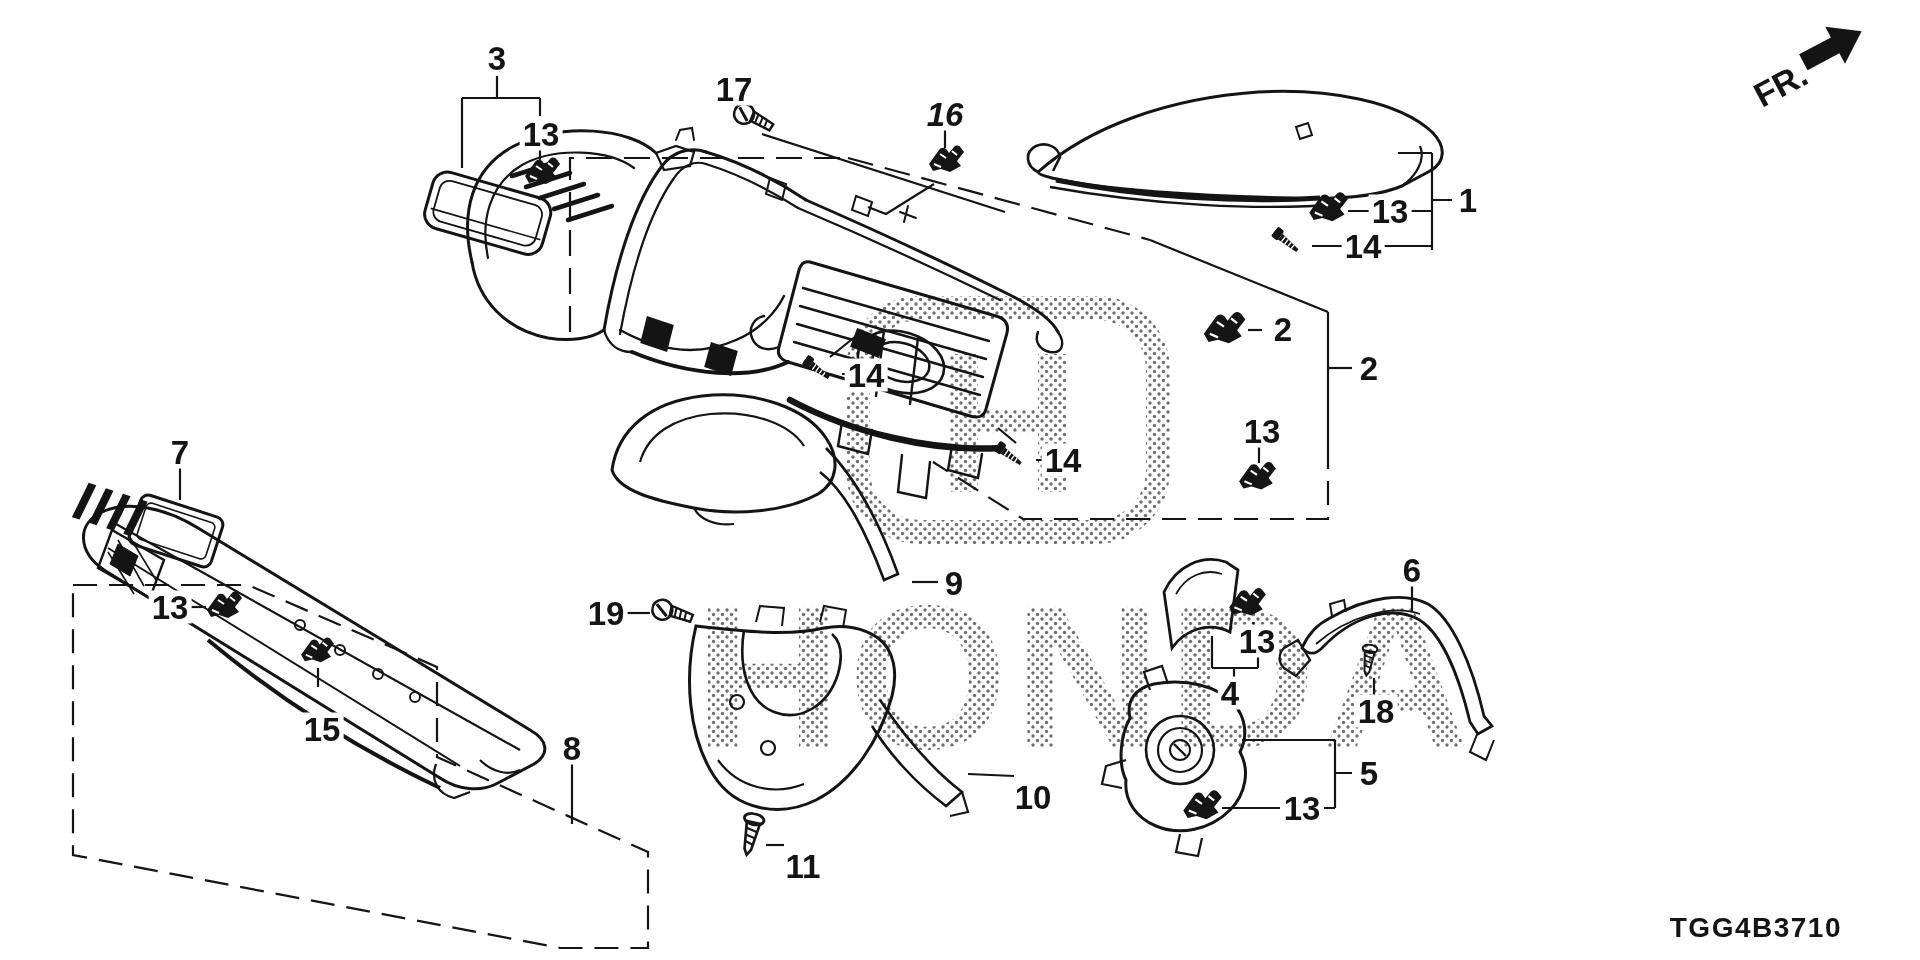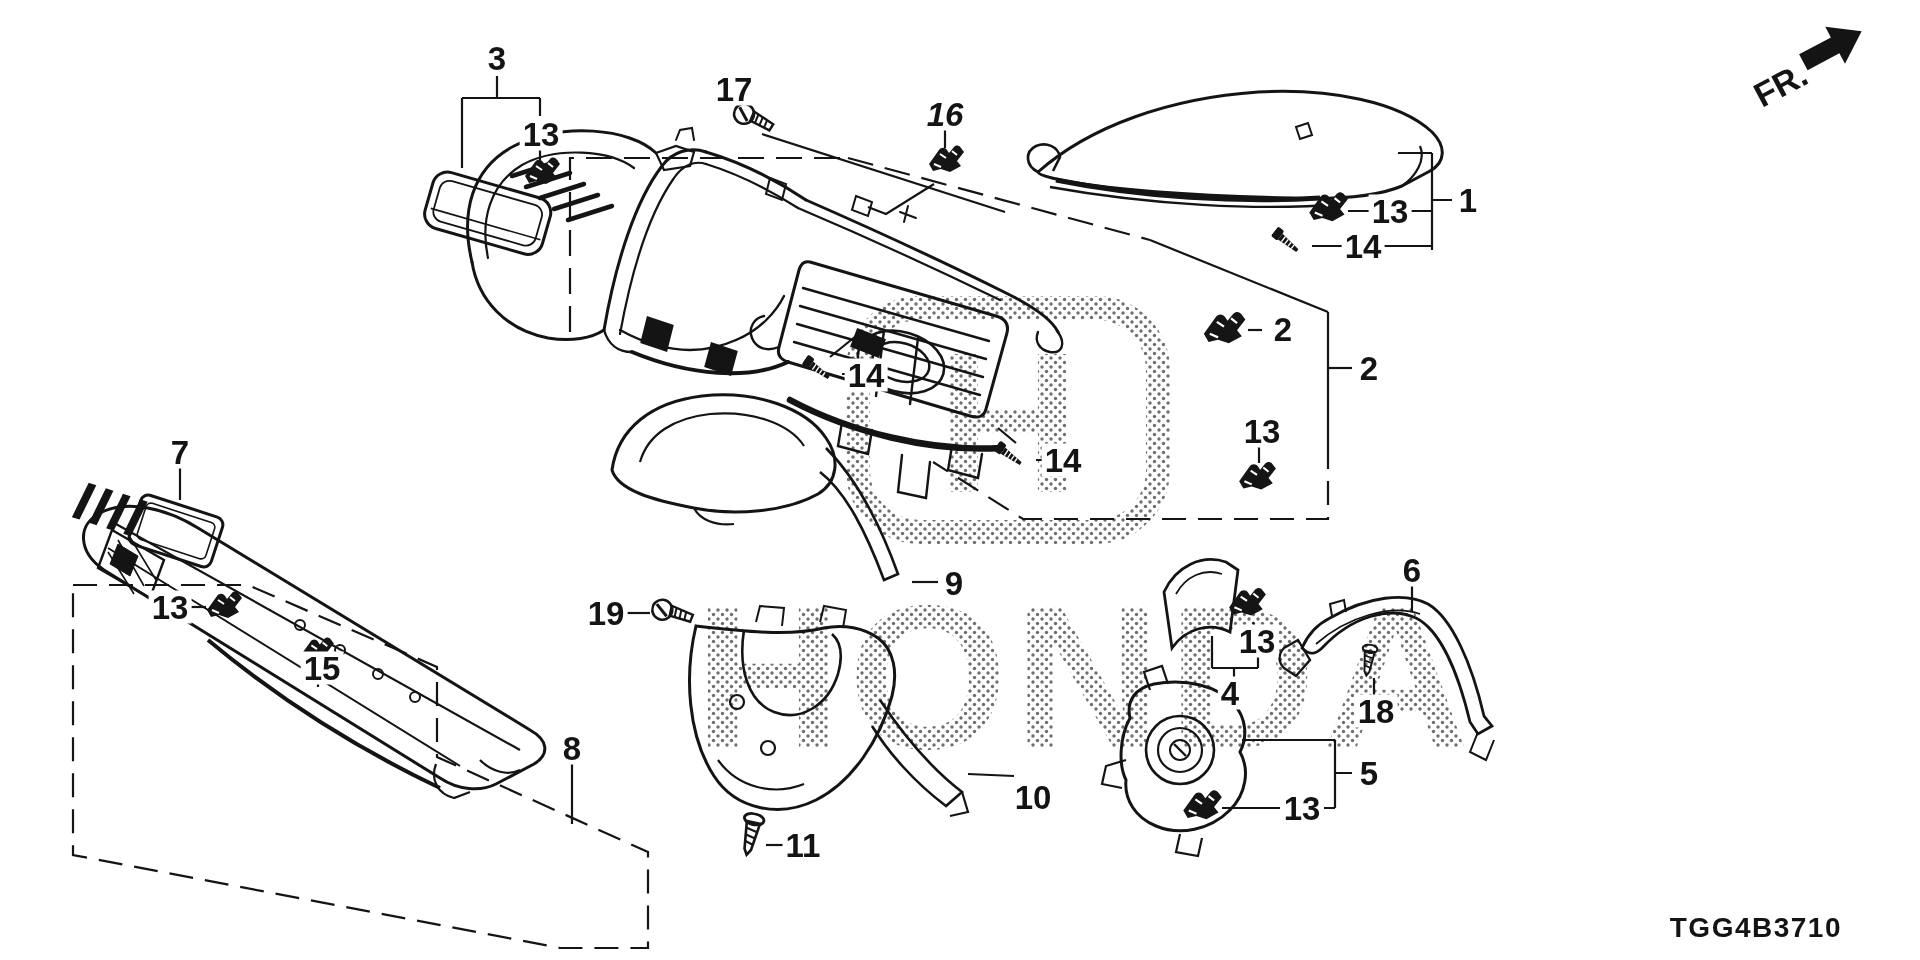--- a/index.html
+++ b/index.html
@@ -285,26 +285,26 @@
       <div class="callout" style="left: 1283px; top: 329px;">2</div>
       <div class="callout" style="left: 1369px; top: 368px;">2</div>
       <div class="callout" style="left: 1262px; top: 431px;">13</div>
       <div class="callout" style="left: 866px; top: 375px;">14</div>
       <div class="callout" style="left: 1063px; top: 460px;">14</div>
       <div class="callout" style="left: 180px; top: 452px;">7</div>
       <div class="callout" style="left: 954px; top: 583px;">9</div>
       <div class="callout" style="left: 1412px; top: 570px;">6</div>
       <div class="callout" style="left: 606px; top: 613px;">19</div>
       <div class="callout" style="left: 170px; top: 607px;">13</div>
-      <div class="callout" style="left: 322px; top: 668px;">15</div>
+      <div class="callout" style="left: 322px; top: 729px;">15</div>
       <div class="callout" style="left: 1257px; top: 641px;">13</div>
       <div class="callout" style="left: 1230px; top: 693px;">4</div>
       <div class="callout" style="left: 1376px; top: 711px;">18</div>
       <div class="callout" style="left: 572px; top: 748px;">8</div>
       <div class="callout" style="left: 1033px; top: 797px; text-align: right;">10</div>
       <div class="callout" style="left: 1369px; top: 773px;">5</div>
-      <div class="callout" style="left: 803px; top: 845px;">11</div>
+      <div class="callout" style="left: 803px; top: 866px;">11</div>
       <div class="callout" style="left: 1302px; top: 808px;">13</div>
     </div>
 
 <div id="code-label">TGG4B3710</div>
 
 </div>
 
 </body></html>

